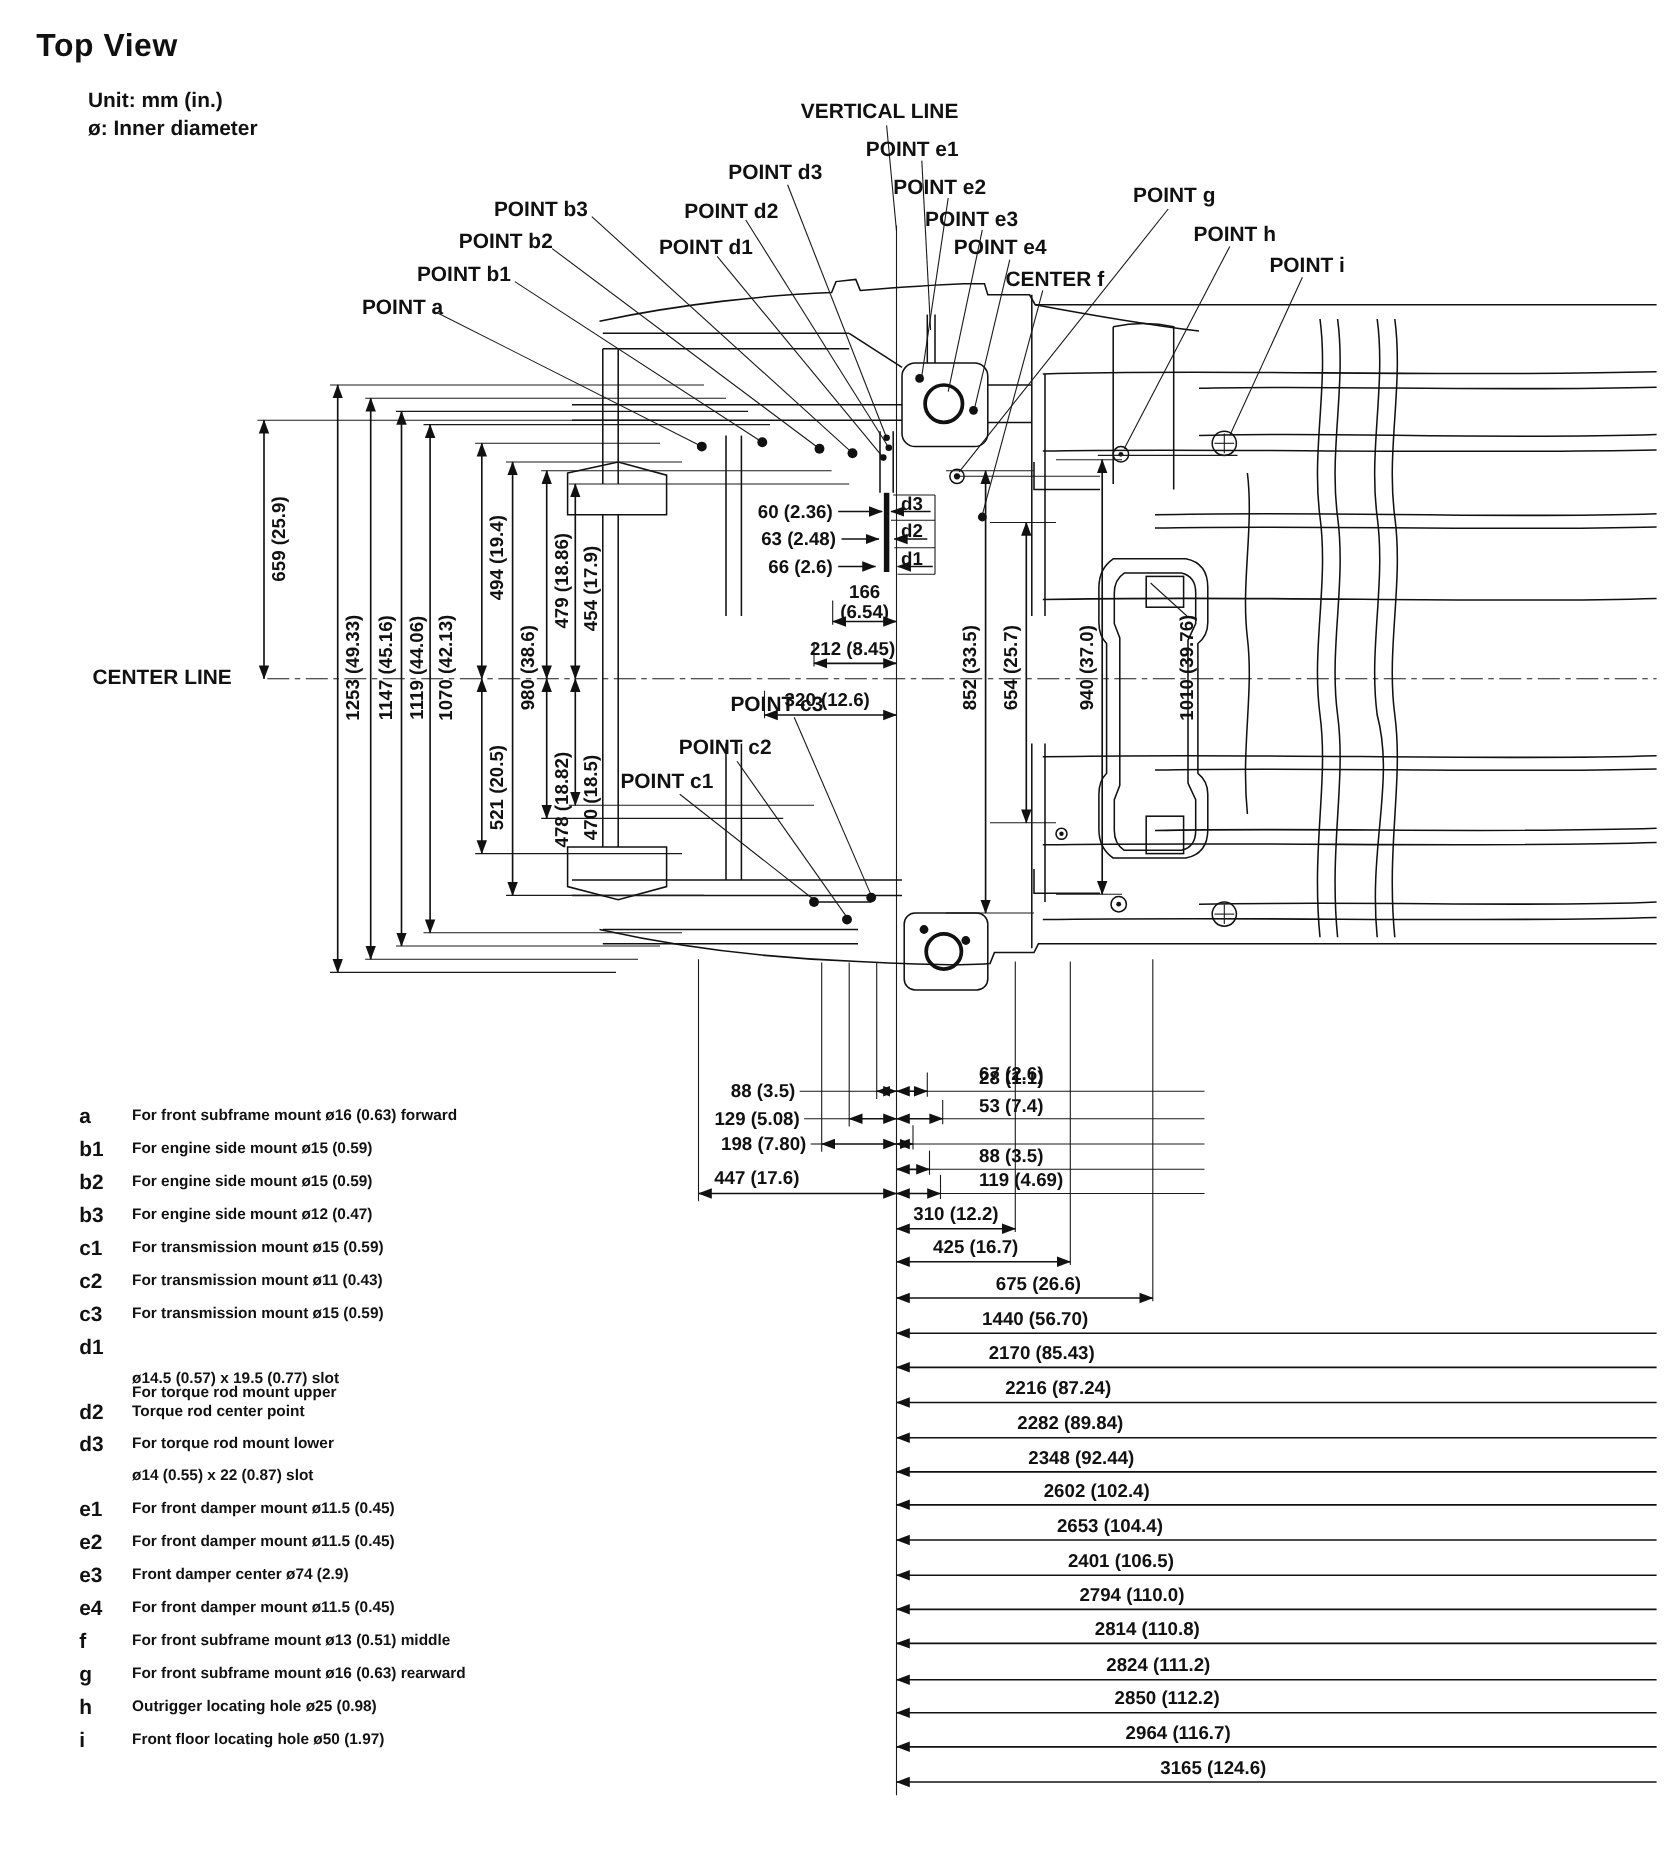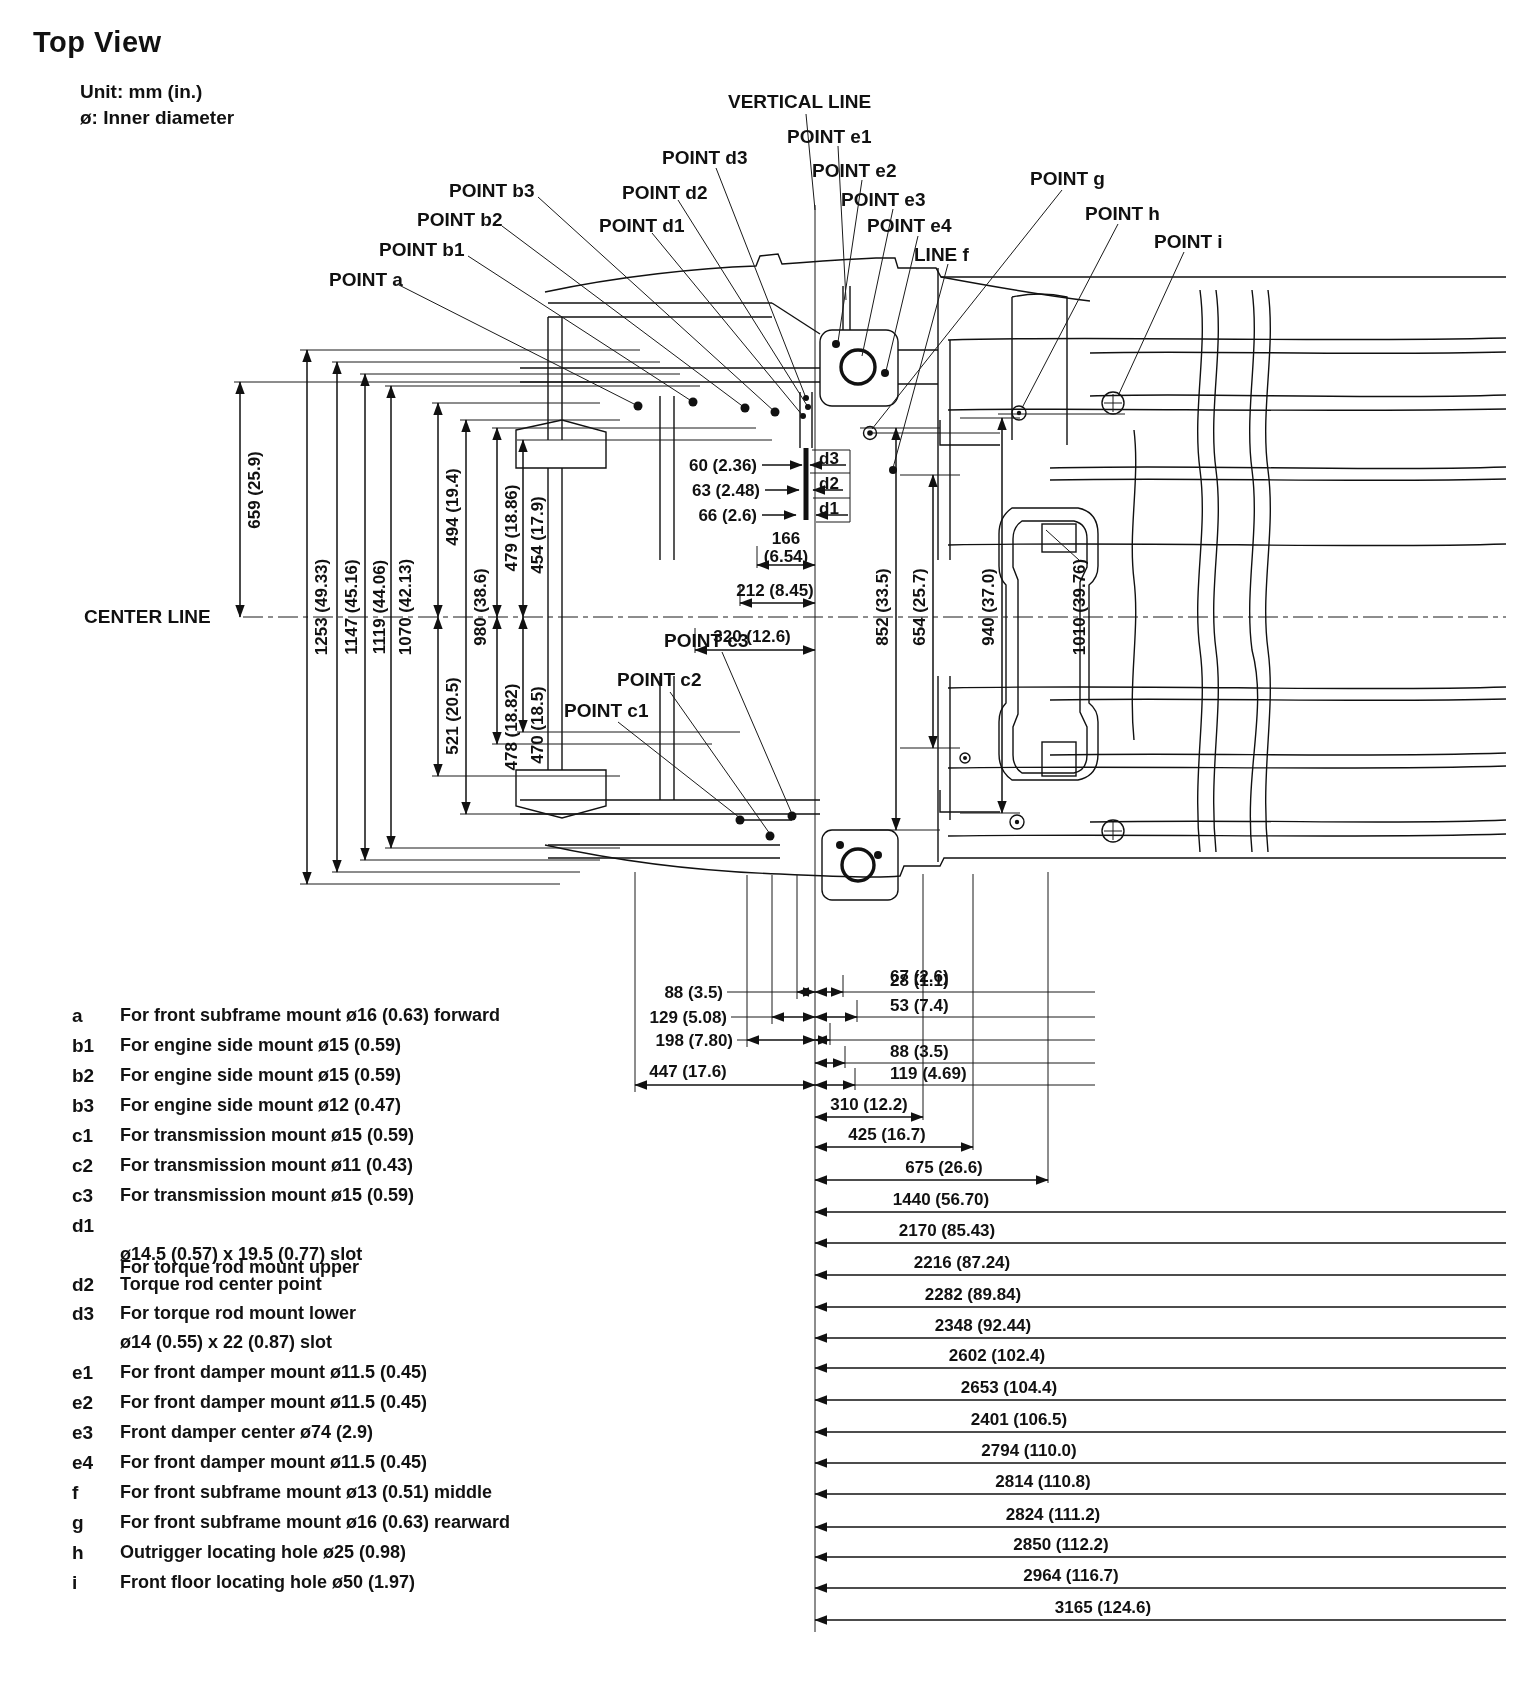--- a/index.html
+++ b/index.html
@@ -10,21 +10,21 @@
   .title{font-size:29px;letter-spacing:.5px;}
   .note{font-size:19px;}
   .pl{font-size:19px;}
   .rf{font-size:19px;}
   .dim{font-size:17px;}
   .vl{transform:translate(-50%,-50%) rotate(-90deg);}
   .cl{transform:translate(-50%,-50%);}
   .rl{transform:translate(-100%,-50%);}
   .ll{transform:translate(0,-50%);text-align:center;}
   .leg-key{font-size:19px;}
-  .leg-desc{font-size:18px;}
+  .leg-desc{font-size:14px;}
   
   .ol{stroke:#111;stroke-width:1.4;fill:none;}
   .ob{stroke:#111;stroke-width:3.4;fill:none;}
   .xl{stroke:#1a1a1a;stroke-width:1;fill:none;}
   .dl{stroke:#111;stroke-width:1.5;fill:none;}
   .dash{stroke-dasharray:20 5 5 5;}
   .dot{fill:#111;stroke:none;}
 </style>
 </head>
 <body>
@@ -318,21 +318,21 @@
   <div class="t pl" style="left:564px;top:701px;">POINT c1</div>
   <div class="t pl" style="left:617px;top:670px;">POINT c2</div>
   <div class="t pl" style="left:664px;top:631px;">POINT c3</div>
   <div class="t pl" style="left:599px;top:216px;">POINT d1</div>
   <div class="t pl" style="left:622px;top:183px;">POINT d2</div>
   <div class="t pl" style="left:662px;top:148px;">POINT d3</div>
   <div class="t pl" style="left:787px;top:127px;">POINT e1</div>
   <div class="t pl" style="left:812px;top:161px;">POINT e2</div>
   <div class="t pl" style="left:841px;top:190px;">POINT e3</div>
   <div class="t pl" style="left:867px;top:216px;">POINT e4</div>
-  <div class="t pl" style="left:914px;top:245px;">LINE f</div>
+  <div class="t pl" style="left:914px;top:245px;">CENTER f</div>
   <div class="t pl" style="left:1030px;top:169px;">POINT g</div>
   <div class="t pl" style="left:1085px;top:204px;">POINT h</div>
   <div class="t pl" style="left:1154px;top:232px;">POINT i</div>
 
   <div class="t dim vl" style="left:254px;top:490px;">659 (25.9)</div>
   <div class="t dim vl" style="left:321px;top:607px;">1253 (49.33)</div>
   <div class="t dim vl" style="left:351px;top:607px;">1147 (45.16)</div>
   <div class="t dim vl" style="left:379px;top:607px;">1119 (44.06)</div>
   <div class="t dim vl" style="left:405px;top:607px;">1070 (42.13)</div>
   <div class="t dim vl" style="left:452px;top:507px;">494 (19.4)</div>

